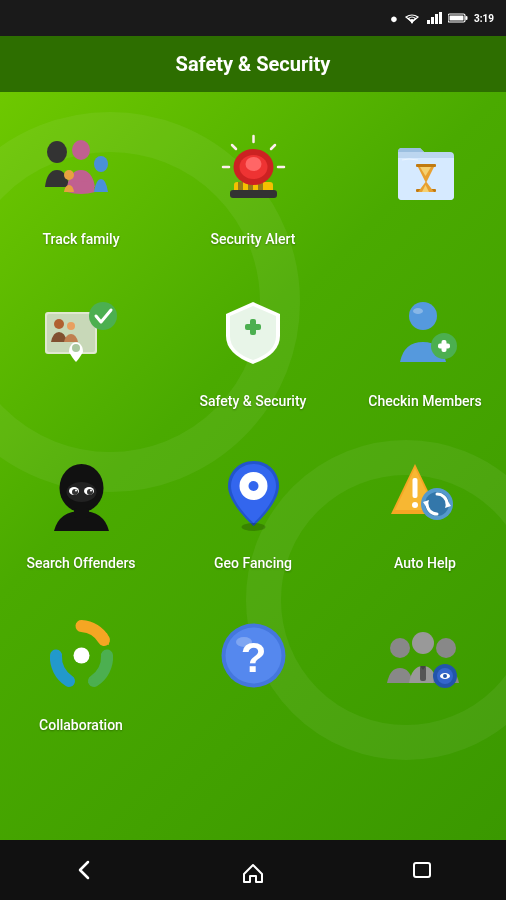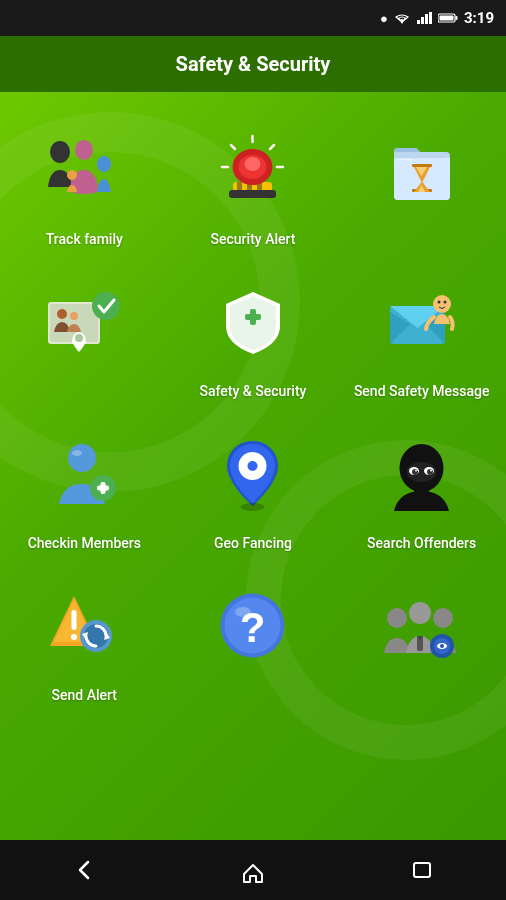--- a/index.html
+++ b/index.html
@@ -23,21 +23,21 @@
       padding: 0 12px;
       gap: 8px;
     }
     .status-bar-icons {
       display: flex;
       align-items: center;
       gap: 6px;
     }
     .status-time {
       color: white;
-      font-size: 15px;
+      font-size: 10px;
       font-weight: bold;
     }
 
     
     .header {
       width: 100%;
       height: 56px;
       background: #2d6e00;
       display: flex;
       align-items: center;
@@ -81,21 +81,21 @@
       border-radius: 50%;
       border: 35px solid rgba(255,255,255,0.06);
       pointer-events: none;
     }
 
     
     .grid {
       display: grid;
       grid-template-columns: repeat(3, 1fr);
       grid-template-rows: repeat(4, auto);
-      gap: 0;
+      gap: 10px;
       padding: 10px 0;
       position: relative;
       z-index: 1;
     }
 
     .grid-item {
       display: flex;
       flex-direction: column;
       align-items: center;
       justify-content: flex-start;
@@ -281,45 +281,20 @@
           <path d="M35 8 L62 20 L62 42 Q62 60 35 70 Q8 60 8 42 L8 20 Z" fill="white"></path>
           <path d="M35 12 L58 22 L58 42 Q58 58 35 66 Q12 58 12 42 L12 22 Z" fill="#e8f5e8"></path>
 
           <rect x="27" y="30" width="16" height="6" rx="2" fill="#4caf50"></rect>
           <rect x="32" y="25" width="6" height="16" rx="2" fill="#4caf50"></rect>
         </svg>
       </div>
       <span class="item-label">Safety &amp; Security</span>
     </div>
 
-    <div class="grid-item">
-      <div class="icon-wrap">
-        <svg width="80" height="75" viewBox="0 0 80 75">
-
-          <rect x="8" y="22" width="55" height="38" rx="4" fill="#40b0d0"></rect>
-
-          <path d="M8 22 L35.5 44 L63 22 Z" fill="#60d0f0"></path>
-
-          <path d="M8 60 L28 40 L8 28 Z" fill="#30a0c0"></path>
-          <path d="M63 60 L43 40 L63 28 Z" fill="#30a0c0"></path>
-
-          <ellipse cx="60" cy="20" rx="9" ry="9" fill="#f5c070"></ellipse>
-          <path d="M52 40 Q54 30 60 30 Q66 30 68 40 Z" fill="#f5c070"></path>
-
-          <circle cx="57" cy="18" r="1.5" fill="#333"></circle>
-          <circle cx="63" cy="18" r="1.5" fill="#333"></circle>
-
-          <path d="M57 23 Q60 26 63 23" stroke="#333" stroke-width="1" fill="none"></path>
-
-          <path d="M52 33 Q45 38 44 45" stroke="#f5c070" stroke-width="4" fill="none" stroke-linecap="round"></path>
-          <path d="M68 33 Q72 38 70 45" stroke="#f5c070" stroke-width="4" fill="none" stroke-linecap="round"></path>
-        </svg>
-      </div>
-      <span class="item-label">Send Safety Message</span>
-    </div>
 
     <div class="grid-item">
       <div class="icon-wrap">
         <svg width="75" height="75" viewBox="0 0 75 75">
 
           <ellipse cx="35" cy="22" rx="14" ry="14" fill="#5599dd"></ellipse>
           <path d="M12 68 Q16 48 35 48 Q54 48 58 68 Z" fill="#5599dd"></path>
 
           <ellipse cx="30" cy="17" rx="5" ry="3" fill="rgba(255,255,255,0.3)"></ellipse>
 
@@ -328,56 +303,56 @@
           <rect x="53.5" y="46" width="5" height="12" rx="2" fill="white"></rect>
         </svg>
       </div>
       <span class="item-label">Checkin Members</span>
     </div>
 
     <div class="grid-item">
       <div class="icon-wrap">
         <svg width="75" height="75" viewBox="0 0 75 75">
 
+          <ellipse cx="37.5" cy="32" rx="22" ry="24" fill="#111"></ellipse>
+
+          <ellipse cx="37.5" cy="36" rx="15" ry="10" fill="#222"></ellipse>
+
+          <ellipse cx="30" cy="35" rx="5" ry="4" fill="white"></ellipse>
+          <ellipse cx="45" cy="35" rx="5" ry="4" fill="white"></ellipse>
+
+          <ellipse cx="31" cy="36" rx="3" ry="3" fill="#333"></ellipse>
+          <ellipse cx="46" cy="36" rx="3" ry="3" fill="#333"></ellipse>
+
+          <circle cx="32" cy="34.5" r="1" fill="white"></circle>
+          <circle cx="47" cy="34.5" r="1" fill="white"></circle>
+
+          <path d="M10 75 Q15 55 37.5 55 Q60 55 65 75 Z" fill="#111"></path>
+
+          <rect x="30" y="52" width="15" height="10" rx="3" fill="#111"></rect>
+        </svg>
+      </div>
+      <span class="item-label">Search Offenders</span>
+    </div>
+
+    <div class="grid-item">
+      <div class="icon-wrap">
+        <svg width="75" height="75" viewBox="0 0 75 75">
+
           <path d="M37.5 5 C22 5 12 17 12 30 C12 48 37.5 70 37.5 70 C37.5 70 63 48 63 30 C63 17 53 5 37.5 5 Z" fill="#2255cc"></path>
           <path d="M37.5 8 C24 8 15 19 15 30 C15 47 37.5 67 37.5 67 C37.5 67 60 47 60 30 C60 19 51 8 37.5 8 Z" fill="#3366ee"></path>
 
           <circle cx="37.5" cy="30" r="14" fill="white"></circle>
 
           <circle cx="37.5" cy="30" r="5" fill="#3366ee"></circle>
 
           <ellipse cx="37.5" cy="71" rx="12" ry="4" fill="rgba(0,0,0,0.2)"></ellipse>
         </svg>
       </div>
       <span class="item-label">Geo Fancing</span>
-    </div>
-
-    <div class="grid-item">
-      <div class="icon-wrap">
-        <svg width="75" height="75" viewBox="0 0 75 75">
-
-          <ellipse cx="37.5" cy="32" rx="22" ry="24" fill="#111"></ellipse>
-
-          <ellipse cx="37.5" cy="36" rx="15" ry="10" fill="#222"></ellipse>
-
-          <ellipse cx="30" cy="35" rx="5" ry="4" fill="white"></ellipse>
-          <ellipse cx="45" cy="35" rx="5" ry="4" fill="white"></ellipse>
-
-          <ellipse cx="31" cy="36" rx="3" ry="3" fill="#333"></ellipse>
-          <ellipse cx="46" cy="36" rx="3" ry="3" fill="#333"></ellipse>
-
-          <circle cx="32" cy="34.5" r="1" fill="white"></circle>
-          <circle cx="47" cy="34.5" r="1" fill="white"></circle>
-
-          <path d="M10 75 Q15 55 37.5 55 Q60 55 65 75 Z" fill="#111"></path>
-
-          <rect x="30" y="52" width="15" height="10" rx="3" fill="#111"></rect>
-        </svg>
-      </div>
-      <span class="item-label">Search Offenders</span>
     </div>
 
     <div class="grid-item">
       <div class="icon-wrap">
         <svg width="80" height="75" viewBox="0 0 80 75">
 
           <path d="M30 8 L6 58 L54 58 Z" fill="#f5a623"></path>
           <path d="M30 12 L10 54 L50 54 Z" fill="#f7b733"></path>
 
           <rect x="27.5" y="22" width="5" height="20" rx="2" fill="white"></rect>
@@ -385,23 +360,41 @@
 
           <circle cx="52" cy="48" r="16" fill="#5599cc"></circle>
           <circle cx="52" cy="48" r="12" fill="#3377aa"></circle>
 
           <path d="M52 38 A10 10 0 0 1 62 48" stroke="white" stroke-width="3" fill="none" stroke-linecap="round"></path>
           <polygon points="62,44 66,50 60,52" fill="white"></polygon>
           <path d="M52 58 A10 10 0 0 1 42 48" stroke="white" stroke-width="3" fill="none" stroke-linecap="round"></path>
           <polygon points="42,52 38,46 44,44" fill="white"></polygon>
         </svg>
       </div>
-      <span class="item-label">Send Alert</span>
-    </div>
-
+      <span class="item-label">Auto Help</span>
+    </div>
+
+    <div class="grid-item">
+      <div class="icon-wrap">
+        <svg width="75" height="75" viewBox="0 0 75 75">
+
+          <path d="M37.5 8 A28 28 0 0 1 60 22" stroke="#f5a623" stroke-width="12" fill="none" stroke-linecap="round"></path>
+          <polygon points="63,15 65,27 55,22" fill="#f5a623"></polygon>
+
+          <path d="M63 37.5 A28 28 0 0 1 50 63" stroke="#4caf50" stroke-width="12" fill="none" stroke-linecap="round"></path>
+          <polygon points="55,66 44,65 50,56" fill="#4caf50"></polygon>
+
+          <path d="M25 63 A28 28 0 0 1 12 37.5" stroke="#2299cc" stroke-width="12" fill="none" stroke-linecap="round"></path>
+          <polygon points="8,44 9,32 18,38" fill="#2299cc"></polygon>
+
+          <circle cx="37.5" cy="37.5" r="8" fill="white"></circle>
+        </svg>
+      </div>
+      <span class="item-label">Collaboration</span>
+    </div>
 
     <div class="grid-item">
       <div class="icon-wrap">
         <svg width="75" height="75" viewBox="0 0 75 75">
 
           <circle cx="37.5" cy="37.5" r="32" fill="#4477dd"></circle>
           <circle cx="37.5" cy="37.5" r="28" fill="#5588ee"></circle>
 
           <text x="37.5" y="54" text-anchor="middle" font-size="42" font-weight="bold" fill="white" font-family="Arial">?</text>
 

